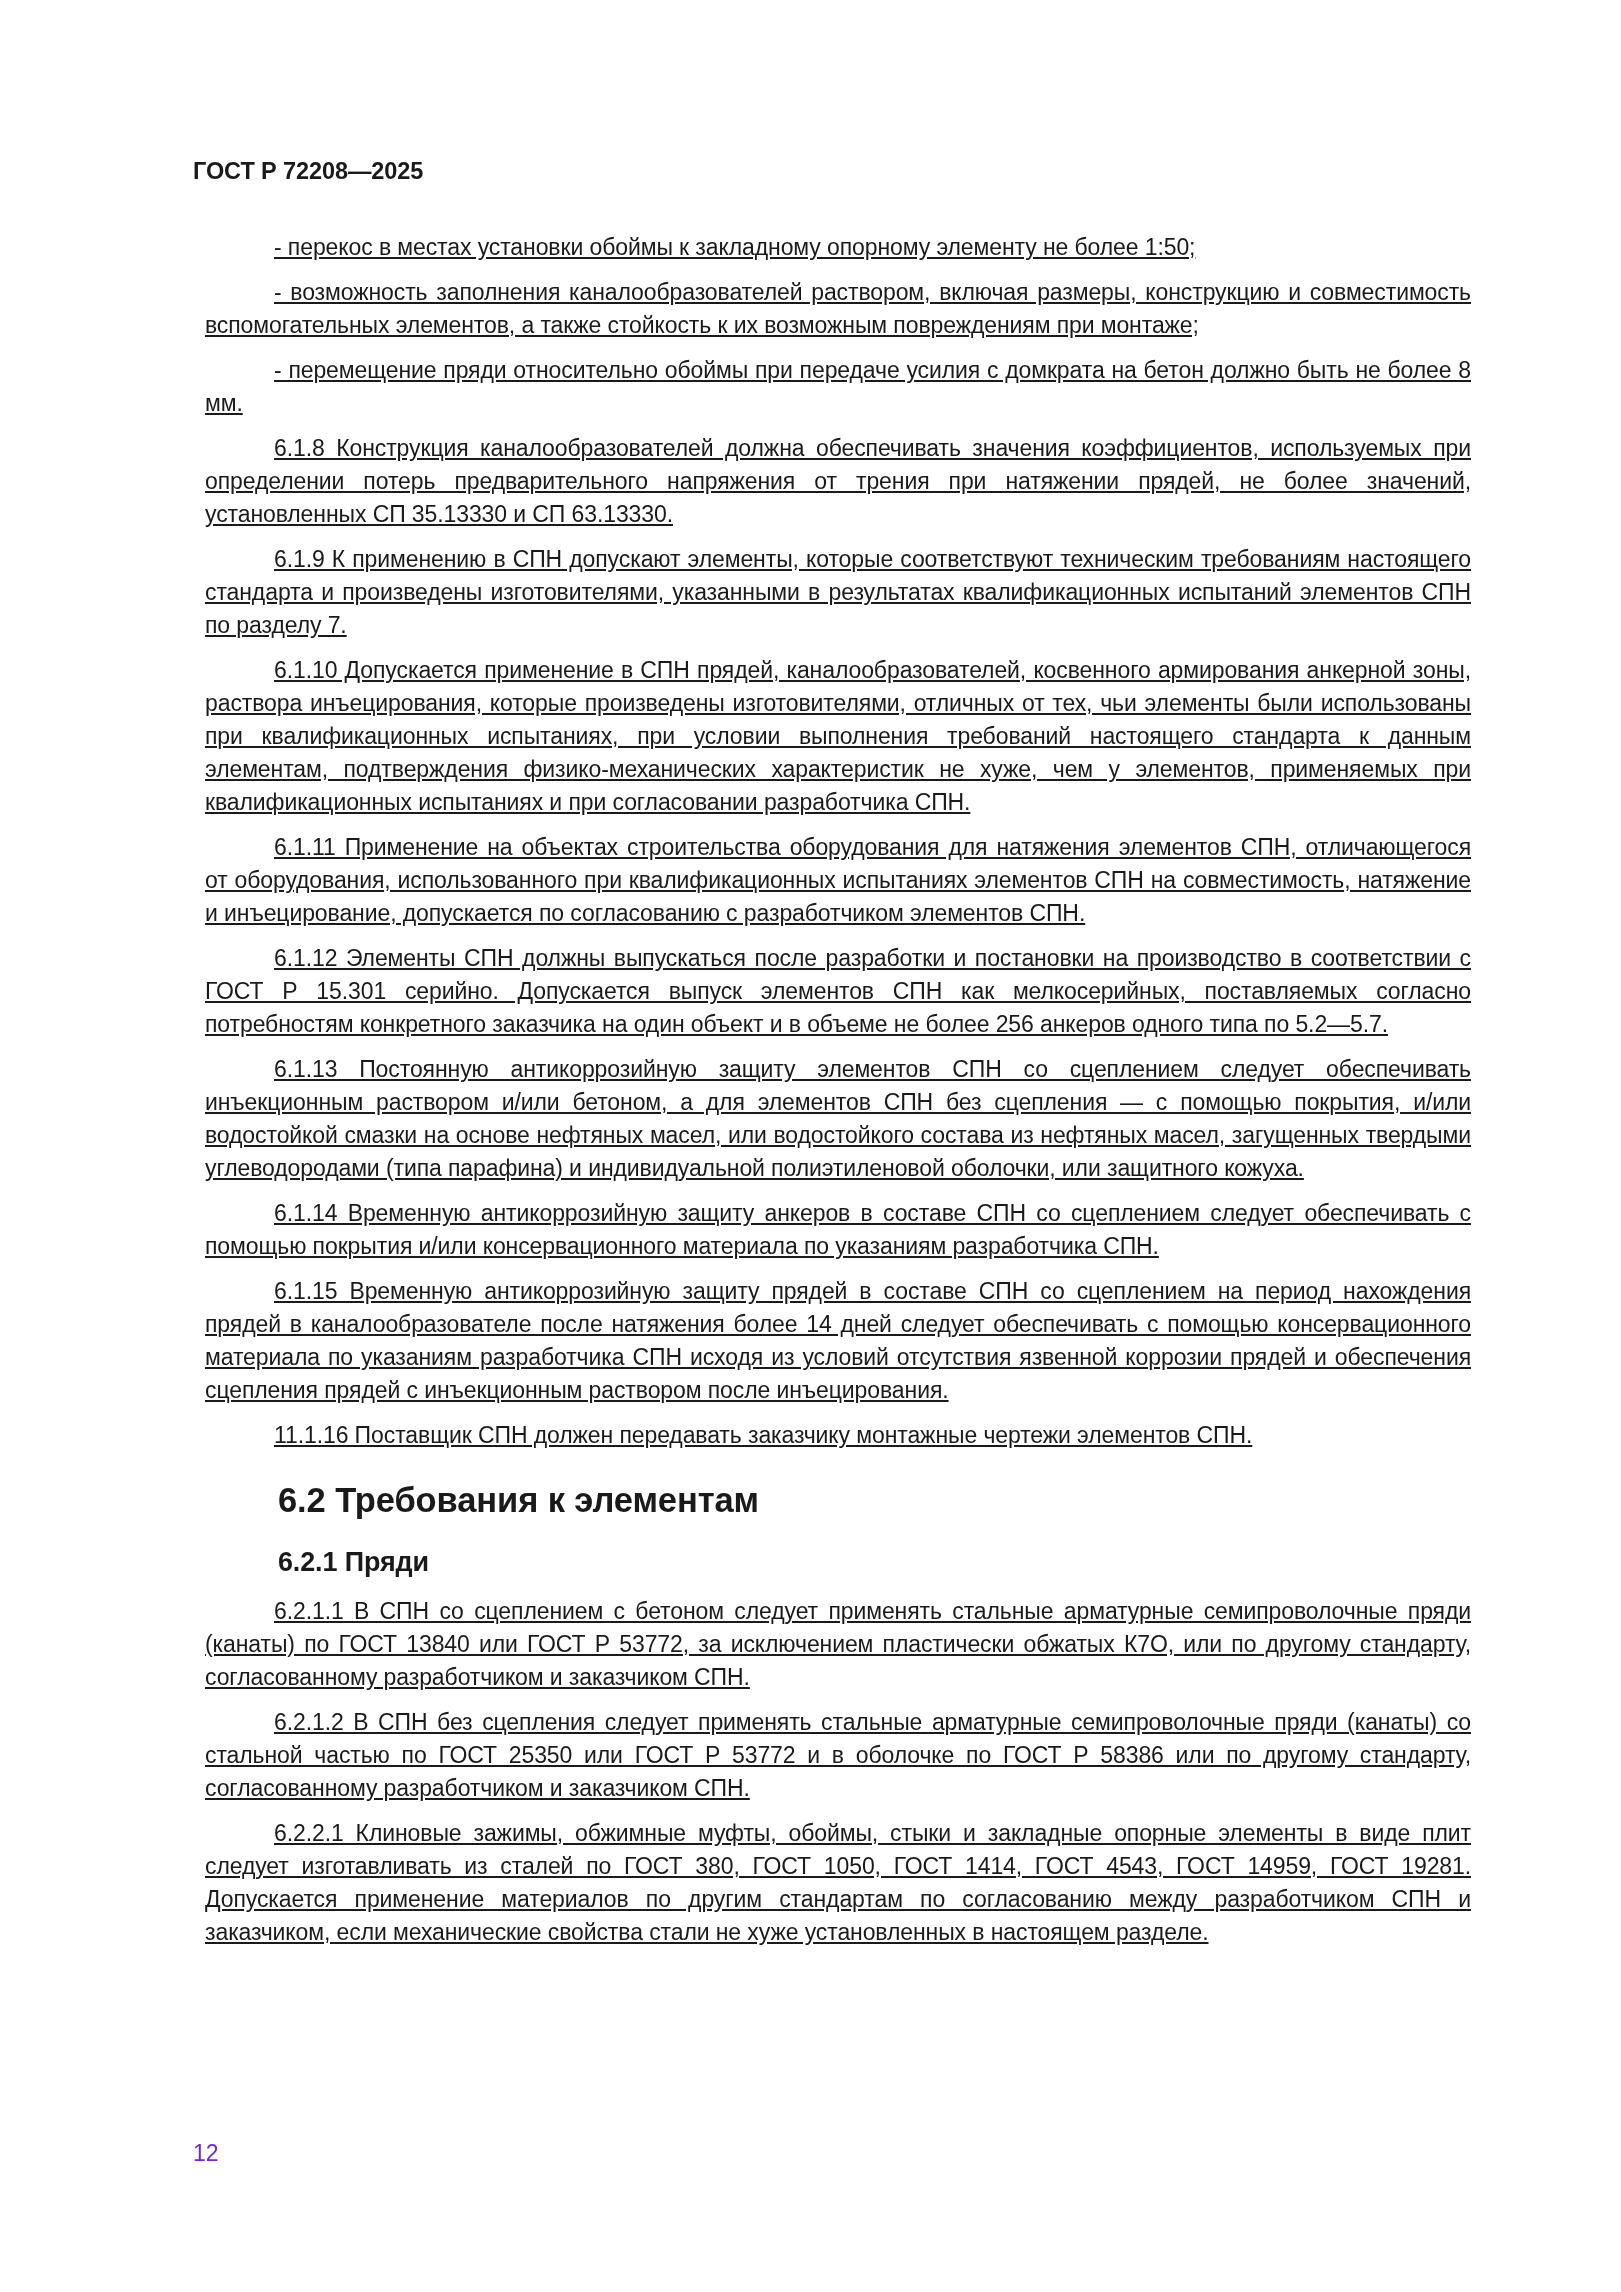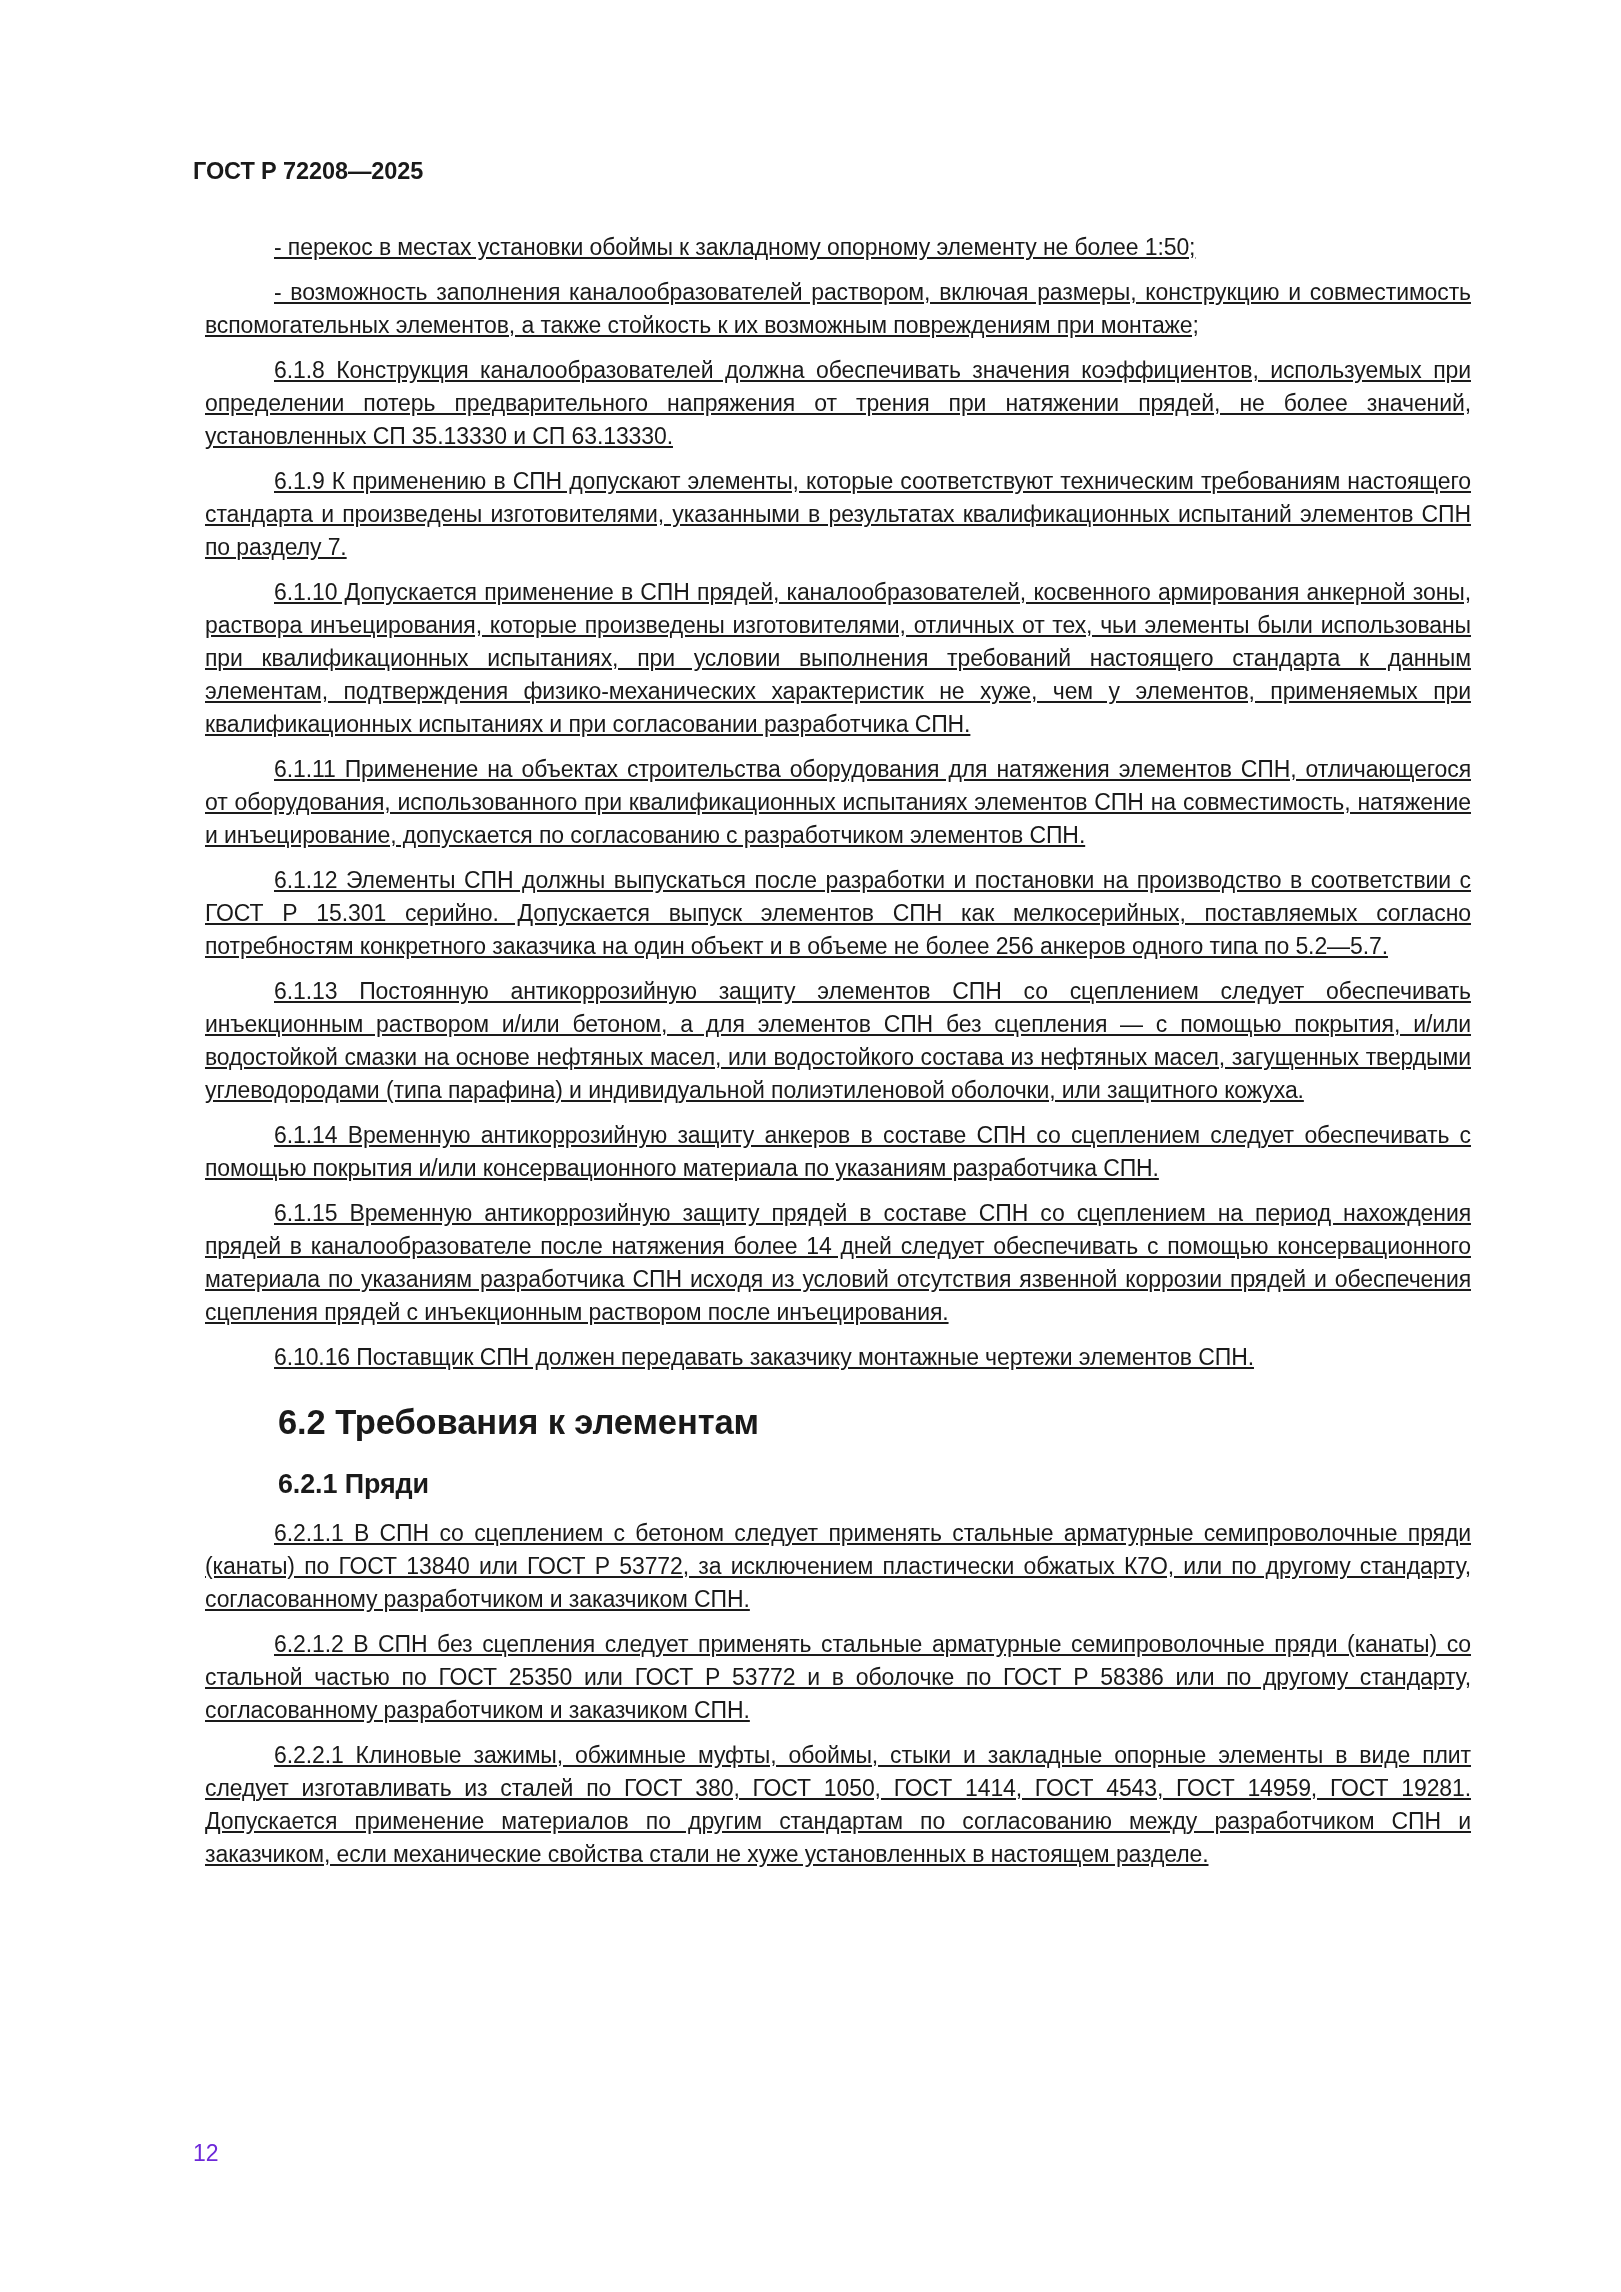--- a/index.html
+++ b/index.html
@@ -20,30 +20,31 @@
   }
 </style>
 </head>
 <body>
 
 <div class="page">
   <div class="doc-header">ГОСТ Р 72208—2025</div>
 
   <p class="p">- перекос в местах установки обоймы к закладному опорному элементу не более 1:50;</p>
   <p class="p">- возможность заполнения каналообразователей раствором, включая размеры, конструкцию и со­вместимость вспомогательных элементов, а также стойкость к их возможным повреждениям при мон­таже;</p>
+  <p class="p">- перемещение пряди относительно обоймы при передаче усилия с домкрата на бетон должно быть не более 8 мм.</p>
 
   <p class="p">6.1.8 Конструкция каналообразователей должна обеспечивать значения коэффициентов, исполь­зуемых при определении потерь предварительного напряжения от трения при натяжении прядей, не более значений, установленных СП 35.13330 и СП 63.13330.</p>
   <p class="p">6.1.9 К применению в СПН допускают элементы, которые соответствуют техническим требовани­ям настоящего стандарта и произведены изготовителями, указанными в результатах квалификацион­ных испытаний элементов СПН по разделу 7.</p>
   <p class="p">6.1.10 Допускается применение в СПН прядей, каналообразователей, косвенного армирования анкерной зоны, раствора инъецирования, которые произведены изготовителями, отличных от тех, чьи элементы были использованы при квалификационных испытаниях, при условии выполнения требова­ний настоящего стандарта к данным элементам, подтверждения физико-механических характеристик не хуже, чем у элементов, применяемых при квалификационных испытаниях и при согласовании раз­работчика СПН.</p>
   <p class="p">6.1.11 Применение на объектах строительства оборудования для натяжения элементов СПН, от­личающегося от оборудования, использованного при квалификационных испытаниях элементов СПН на совместимость, натяжение и инъецирование, допускается по согласованию с разработчиком эле­ментов СПН.</p>
   <p class="p">6.1.12 Элементы СПН должны выпускаться после разработки и постановки на производство в со­ответствии с ГОСТ Р 15.301 серийно. Допускается выпуск элементов СПН как мелкосерийных, постав­ляемых согласно потребностям конкретного заказчика на один объект и в объеме не более 256 анкеров одного типа по 5.2—5.7.</p>
   <p class="p">6.1.13 Постоянную антикоррозийную защиту элементов СПН со сцеплением следует обеспечи­вать инъекционным раствором и/или бетоном, а для элементов СПН без сцепления — с помощью покрытия, и/или водостойкой смазки на основе нефтяных масел, или водостойкого состава из нефтя­ных масел, загущенных твердыми углеводородами (типа парафина) и индивидуальной полиэтиленовой оболочки, или защитного кожуха.</p>
   <p class="p">6.1.14 Временную антикоррозийную защиту анкеров в составе СПН со сцеплением следует обе­спечивать с помощью покрытия и/или консервационного материала по указаниям разработчика СПН.</p>
   <p class="p">6.1.15 Временную антикоррозийную защиту прядей в составе СПН со сцеплением на период на­хождения прядей в каналообразователе после натяжения более 14 дней следует обеспечивать с по­мощью консервационного материала по указаниям разработчика СПН исходя из условий отсутствия язвенной коррозии прядей и обеспечения сцепления прядей с инъекционным раствором после инъе­цирования.</p>
-  <p class="p">6.10.16 Поставщик СПН должен передавать заказчику монтажные чертежи элементов СПН.</p>
+  <p class="p">11.1.16 Поставщик СПН должен передавать заказчику монтажные чертежи элементов СПН.</p>
 
   <h2 class="heading gap-before-h2 gap-after-h2">6.2 Требования к элементам</h2>
 
   <h3 class="heading">6.2.1 Пряди</h3>
   <p class="p">6.2.1.1 В СПН со сцеплением с бетоном следует применять стальные арматурные семипроволоч­ные пряди (канаты) по ГОСТ 13840 или ГОСТ Р 53772, за исключением пластически обжатых К7О, или по другому стандарту, согласованному разработчиком и заказчиком СПН.</p>
   <p class="p">6.2.1.2 В СПН без сцепления следует применять стальные арматурные семипроволочные пряди (канаты) со стальной частью по ГОСТ 25350 или ГОСТ Р 53772 и в оболочке по ГОСТ Р 58386 или по другому стандарту, согласованному разработчиком и заказчиком СПН.</p>
 
   <p class="p">6.2.2.1 Клиновые зажимы, обжимные муфты, обоймы, стыки и закладные опорные элемен­ты в виде плит следует изготавливать из сталей по ГОСТ 380, ГОСТ 1050, ГОСТ 1414, ГОСТ 4543, ГОСТ 14959, ГОСТ 19281. Допускается применение материалов по другим стандартам по согласованию между разработчиком СПН и заказчиком, если механические свойства стали не хуже установленных в настоящем разделе.</p>
 </div>
 

